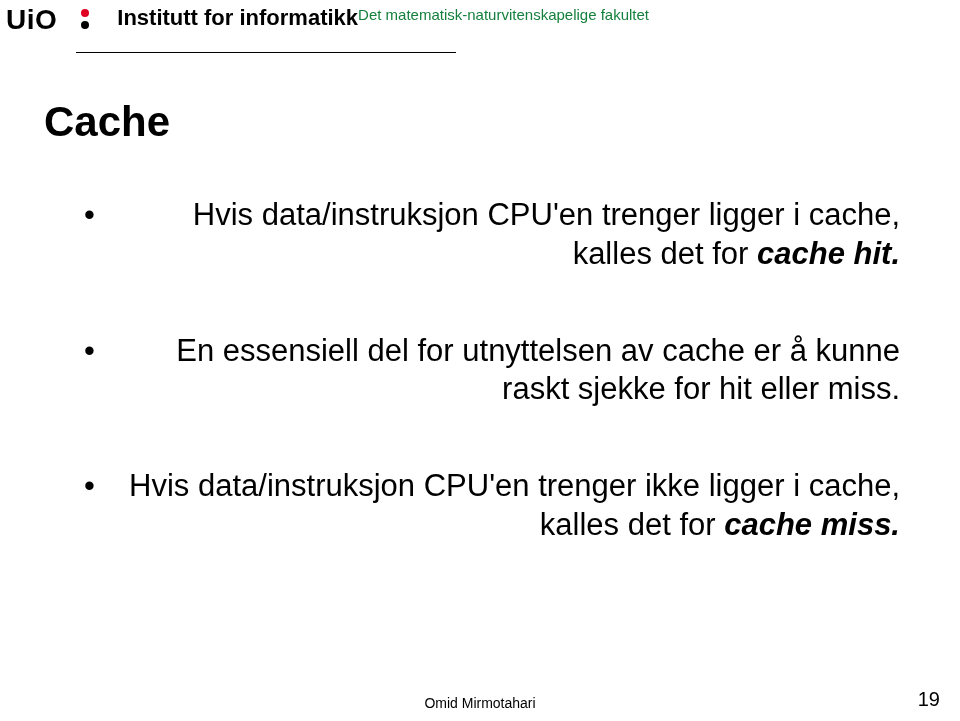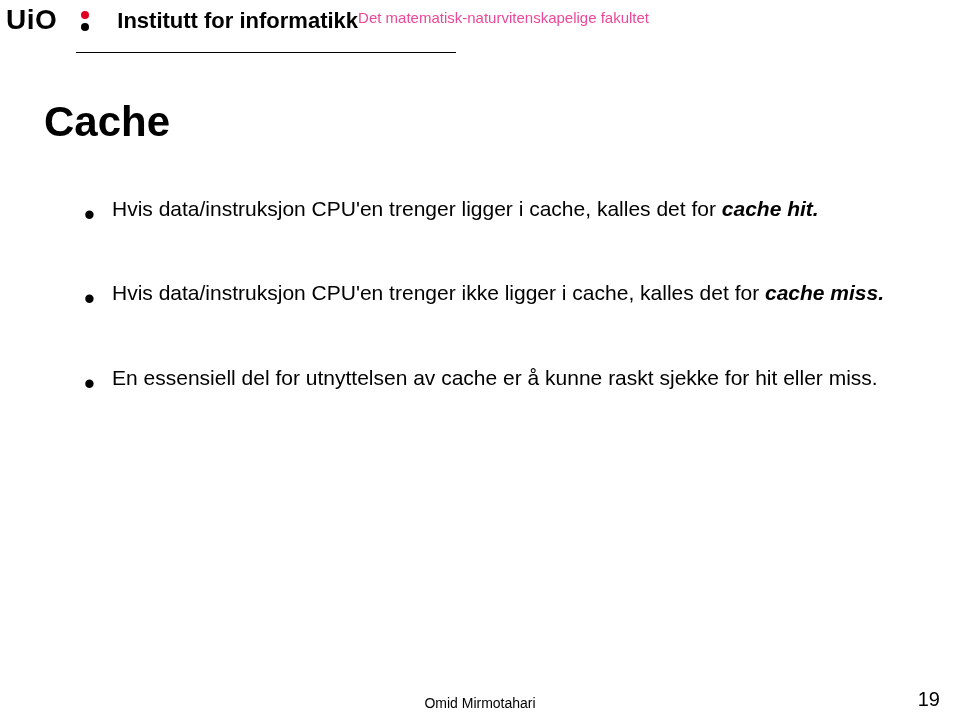--- a/index.html
+++ b/index.html
@@ -12,21 +12,21 @@
     color: #000000;
     position: relative;
     overflow: hidden;
   }
 
   .header {
     position: absolute;
     top: 4px;
     left: 6px;
     display: flex;
-    align-items: center;
+    align-items: flex-start;
     gap: 20px;
   }
 
   .uio-word {
     font-weight: 700;
     font-size: 28px;
     letter-spacing: 0.5px;
   }
 
   .uio-dots {
@@ -54,21 +54,21 @@
     flex-direction: row;
     line-height: 1.1;
     padding-top: 2px;
   }
   .inst-main {
     font-weight: 700;
     font-size: 22px;
   }
   .inst-sub {
     font-size: 15px;
-    color: #ec4899;
+    color: #15803d;
     margin-top: 1px;
   }
 
   .hr {
     position: absolute;
     top: 52px;
     left: 76px;
     width: 380px;
     height: 1px;
     background: #000;
@@ -84,24 +84,25 @@
 
   .bullets {
     position: absolute;
     top: 180px;
     left: 44px;
     right: 60px;
   }
   .bullets li {
     list-style: none;
     position: relative;
-    font-size: 21px;
+    font-size: 31px;
     line-height: 1.25;
     margin-bottom: 58px;
     padding-left: 28px;
+    text-align: right;
   }
   .bullets li::before {
     content: "•";
     position: absolute;
     left: 0;
     top: 0;
     font-size: 31px;
   }
   .bold-ital { font-style: italic; font-weight: 700; }
 
@@ -136,21 +137,21 @@
 </div>
 <div class="hr"></div>
 
 <div class="title">Cache</div>
 
 <ul class="bullets">
   <li>
     <span>Hvis data/instruksjon CPU'en trenger ligger i cache, kalles det for </span><span class="bold-ital">cache hit.</span><span></span>
   </li>
   <li>
-    <span>Hvis data/instruksjon CPU'en trenger ikke ligger i cache, kalles det for </span><span class="bold-ital">cache miss.</span><span></span>
+    <span>En essensiell del for utnyttelsen av cache er å kunne raskt sjekke for hit eller miss.</span><span class="bold-ital"></span><span></span>
   </li>
   <li>
-    <span>En essensiell del for utnyttelsen av cache er å kunne raskt sjekke for hit eller miss.</span><span class="bold-ital"></span><span></span>
+    <span>Hvis data/instruksjon CPU'en trenger ikke ligger i cache, kalles det for </span><span class="bold-ital">cache miss.</span><span></span>
   </li>
 </ul>
 
 <div class="footer-author">Omid Mirmotahari</div>
 <div class="footer-page">19</div>
 
 </body></html>

